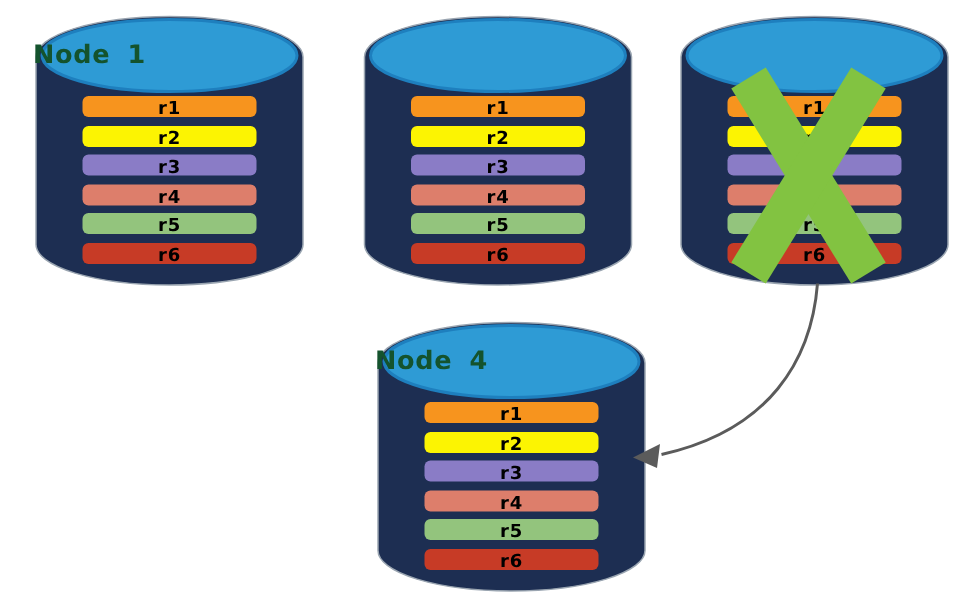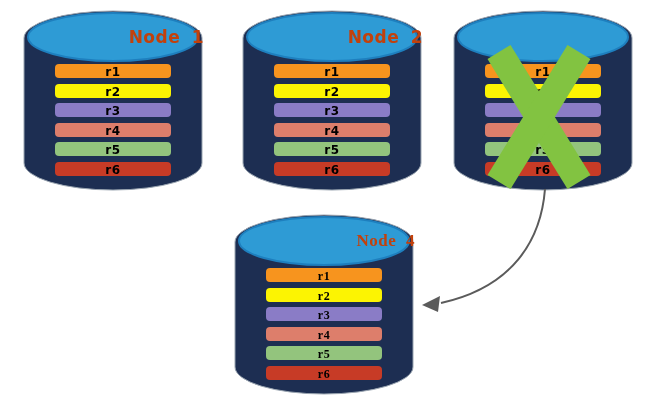--- a/index.html
+++ b/index.html
@@ -5,22 +5,22 @@
   html,body{margin:0;padding:0;background:#ffffff;}
   #canvas{
     position:relative;width:646px;height:402px;background:#ffffff;overflow:hidden;
     font-family:"DejaVu Sans","Liberation Sans",sans-serif;
   }
   .node{position:absolute;width:182px;height:184px;}
   .cyl{position:absolute;left:0;top:0;}
   .cyl-silhouette{stroke:#9aa5b1;stroke-width:1;}
   .cyl-top-ellipse{stroke:#1e7fbe;stroke-width:2;}
   .node-title{
-    position:absolute;top:19px;left:0;right:0;text-align:right;
-    color:#c2410c;font-size:17px;font-weight:bold;word-spacing:5px;
+    position:absolute;top:19px;left:0;right:0;text-align:left;
+    color:#14532d;font-size:17px;font-weight:bold;word-spacing:5px;
     letter-spacing:0.5px;line-height:20px;
   }
   .records{position:absolute;left:33px;top:56px;width:116px;}
   .record{
     height:14px;margin-bottom:5.5px;border-radius:4px;
     text-align:center;line-height:14px;
   }
   .record .rlabel{
     color:#000000;font-size:12px;font-weight:bold;letter-spacing:0.5px;margin-top:28px;
   }
@@ -46,21 +46,20 @@
       <div class="record" style="background-color: rgb(147, 196, 125);"><span class="rlabel">r5</span></div>
       <div class="record" style="background-color: rgb(199, 59, 38);"><span class="rlabel">r6</span></div>
     </div>
   </div>
 
   <div class="node" style="left:241px;top:8px;">
     <svg class="cyl" width="182" height="184" viewBox="0 0 182 184">
       <path class="cyl-silhouette" d="M2,30 A89,27 0 0 1 180,30 L180,155 A89,27 0 0 1 2,155 Z" fill="#1D2E52"></path>
       <ellipse class="cyl-top-ellipse" cx="91" cy="29" rx="85" ry="24" fill="#2E9BD5"></ellipse>
     </svg>
-    <div class="node-title">Node 2</div>
     <div class="records">
       <div class="record" style="background-color: rgb(247, 148, 30);"><span class="rlabel">r1</span></div>
       <div class="record" style="background-color: rgb(252, 244, 2);"><span class="rlabel">r2</span></div>
       <div class="record" style="background-color: rgb(138, 124, 198);"><span class="rlabel">r3</span></div>
       <div class="record" style="background-color: rgb(221, 126, 107);"><span class="rlabel">r4</span></div>
       <div class="record" style="background-color: rgb(147, 196, 125);"><span class="rlabel">r5</span></div>
       <div class="record" style="background-color: rgb(199, 59, 38);"><span class="rlabel">r6</span></div>
     </div>
   </div>
 
@@ -76,21 +75,21 @@
       <div class="record" style="background-color: rgb(221, 126, 107);"><span class="rlabel">r4</span></div>
       <div class="record" style="background-color: rgb(147, 196, 125);"><span class="rlabel">r5</span></div>
       <div class="record" style="background-color: rgb(199, 59, 38);"><span class="rlabel">r6</span></div>
     </div>
     <svg class="fail-x" width="182" height="184" viewBox="0 0 182 184">
       <line x1="47" y1="44" x2="127" y2="174" stroke-width="27" stroke-linecap="butt" stroke="#82C341"></line>
       <line x1="127" y1="44" x2="47" y2="174" stroke-width="27" stroke-linecap="butt" stroke="#82C341"></line>
     </svg>
   </div>
 
-  <div class="node" style="left:233px;top:212px;font-family:Liberation Serif, serif;">
+  <div class="node" style="left:250px;top:212px;">
     <svg class="cyl" width="182" height="184" viewBox="0 0 182 184">
       <path class="cyl-silhouette" d="M2,30 A89,27 0 0 1 180,30 L180,155 A89,27 0 0 1 2,155 Z" fill="#1D2E52"></path>
       <ellipse class="cyl-top-ellipse" cx="91" cy="29" rx="85" ry="24" fill="#2E9BD5"></ellipse>
     </svg>
     <div class="node-title">Node 4</div>
     <div class="records">
       <div class="record" style="background-color: rgb(247, 148, 30);"><span class="rlabel">r1</span></div>
       <div class="record" style="background-color: rgb(252, 244, 2);"><span class="rlabel">r2</span></div>
       <div class="record" style="background-color: rgb(138, 124, 198);"><span class="rlabel">r3</span></div>
       <div class="record" style="background-color: rgb(221, 126, 107);"><span class="rlabel">r4</span></div>

